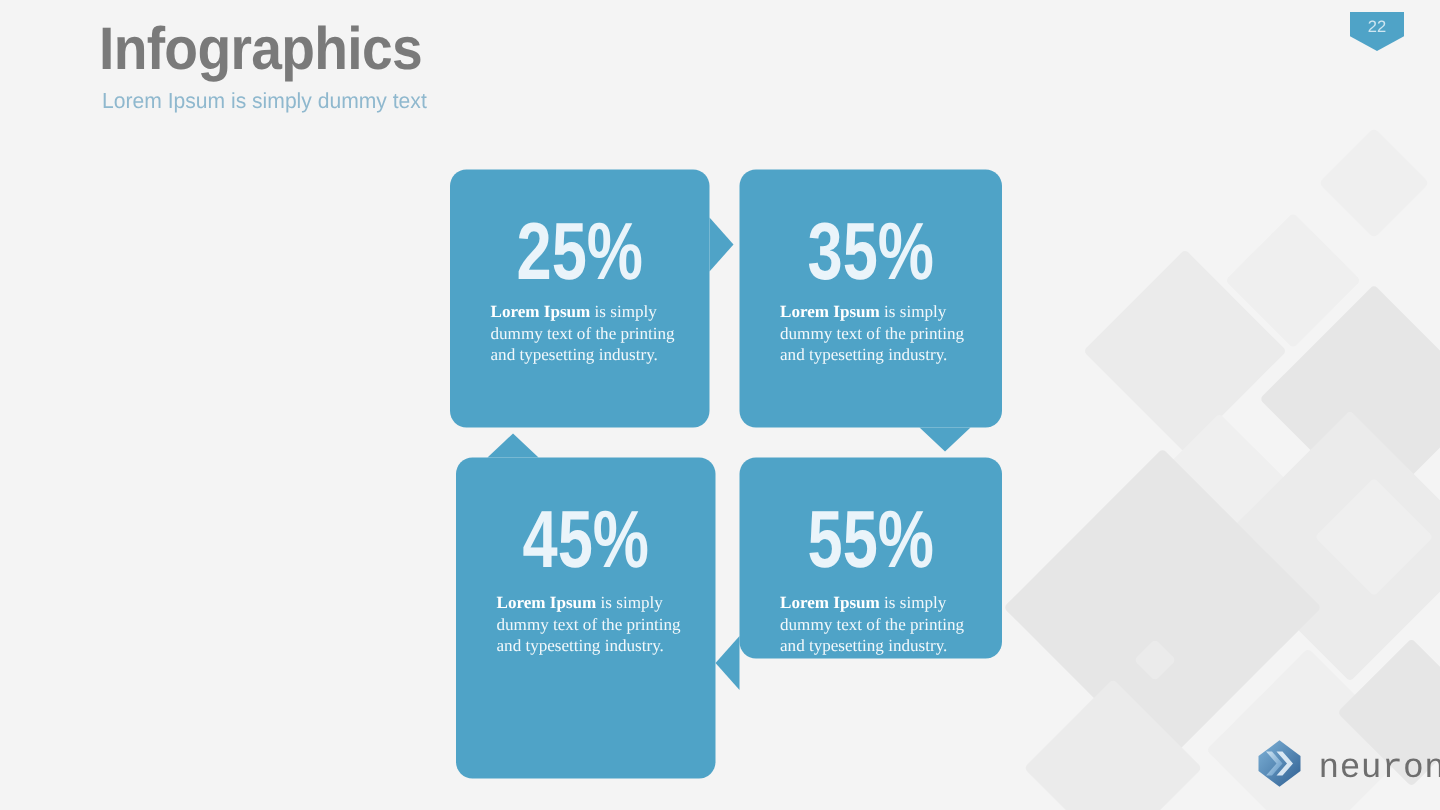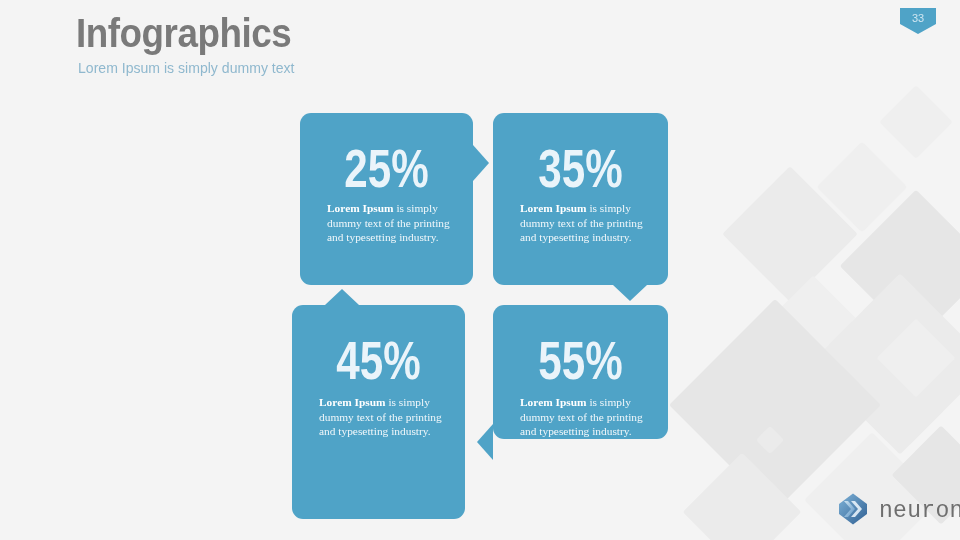--- a/index.html
+++ b/index.html
@@ -14,21 +14,21 @@
     position:absolute;inset:0;overflow:hidden;pointer-events:none;
   }
   .diamond{
     position:absolute;transform:rotate(45deg);
     background:#ebebeb;border-radius:3px;
   }
   .diamond.lite{background:#efefef;}
   .diamond.dark{background:#e6e6e6;}
 
   
-  #slide-header{position:absolute;left:76px;top:12px;}
+  #slide-header{position:absolute;left:66px;top:12px;}
   #page-title{
     font-size:40px;font-weight:bold;color:#7a7a7a;
     letter-spacing:-0.5px;line-height:1.05;margin:0;
     font-family:"Liberation Sans", sans-serif;
     transform:scaleX(0.92);transform-origin:left center;
   }
   #page-subtitle{
     font-size:14.5px;color:#8fb8ce;margin:6px 0 0 2px;
     transform:scaleX(0.97);transform-origin:left center;
   }
@@ -105,42 +105,42 @@
   <div class="diamond" style="left:700px;top:470px;width:84px;height:84px;"></div>
   <div class="diamond lite" style="left:890px;top:96px;width:52px;height:52px;"></div>
 </div>
 
 <div id="slide-header">
   <div id="page-title">Infographics</div>
   <div id="page-subtitle">Lorem Ipsum is simply dummy text</div>
 </div>
 
 <div id="page-badge">
-  <span>33</span>
+  <span>22</span>
 </div>
 
 <div id="cards">
 
   <div class="card" style="left:300px;top:113px;width:173px;height:172px;">
     <div class="pct" style="top:28px;">25%</div>
     <div class="body" style="left:27px;top:88px;width:126px;">
       <b>Lorem Ipsum</b><span> is simply dummy text of the printing and typesetting industry.</span>
     </div>
   </div>
   <div class="tail tail-right" style="left:473px;top:145px;"></div>
 
   <div class="card" style="left:493px;top:113px;width:175px;height:172px;">
     <div class="pct" style="top:28px;">35%</div>
     <div class="body" style="left:27px;top:88px;width:126px;">
       <b>Lorem Ipsum</b><span> is simply dummy text of the printing and typesetting industry.</span>
     </div>
   </div>
   <div class="tail tail-down" style="left:613px;top:285px;"></div>
 
-  <div class="card" style="left:292px;top:305px;width:173px;height:214px;">
+  <div class="card" style="left:304px;top:305px;width:173px;height:214px;">
     <div class="pct" style="top:28px;">45%</div>
     <div class="body" style="left:27px;top:90px;width:126px;">
       <b>Lorem Ipsum</b><span> is simply dummy text of the printing and typesetting industry.</span>
     </div>
   </div>
   <div class="tail tail-up" style="left:325px;top:289px;"></div>
 
   <div class="card" style="left:493px;top:305px;width:175px;height:134px;">
     <div class="pct" style="top:28px;">55%</div>
     <div class="body" style="left:27px;top:90px;width:126px;">

